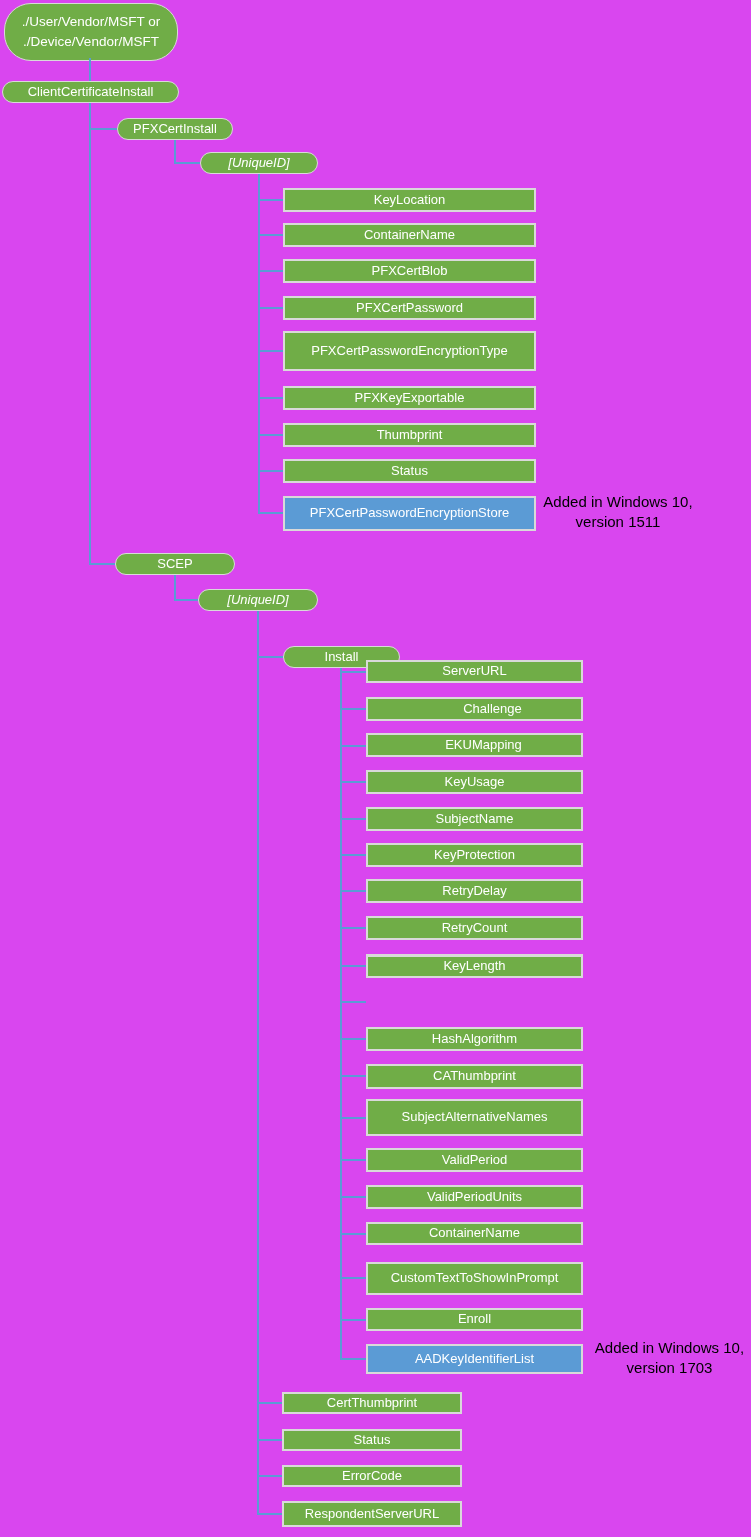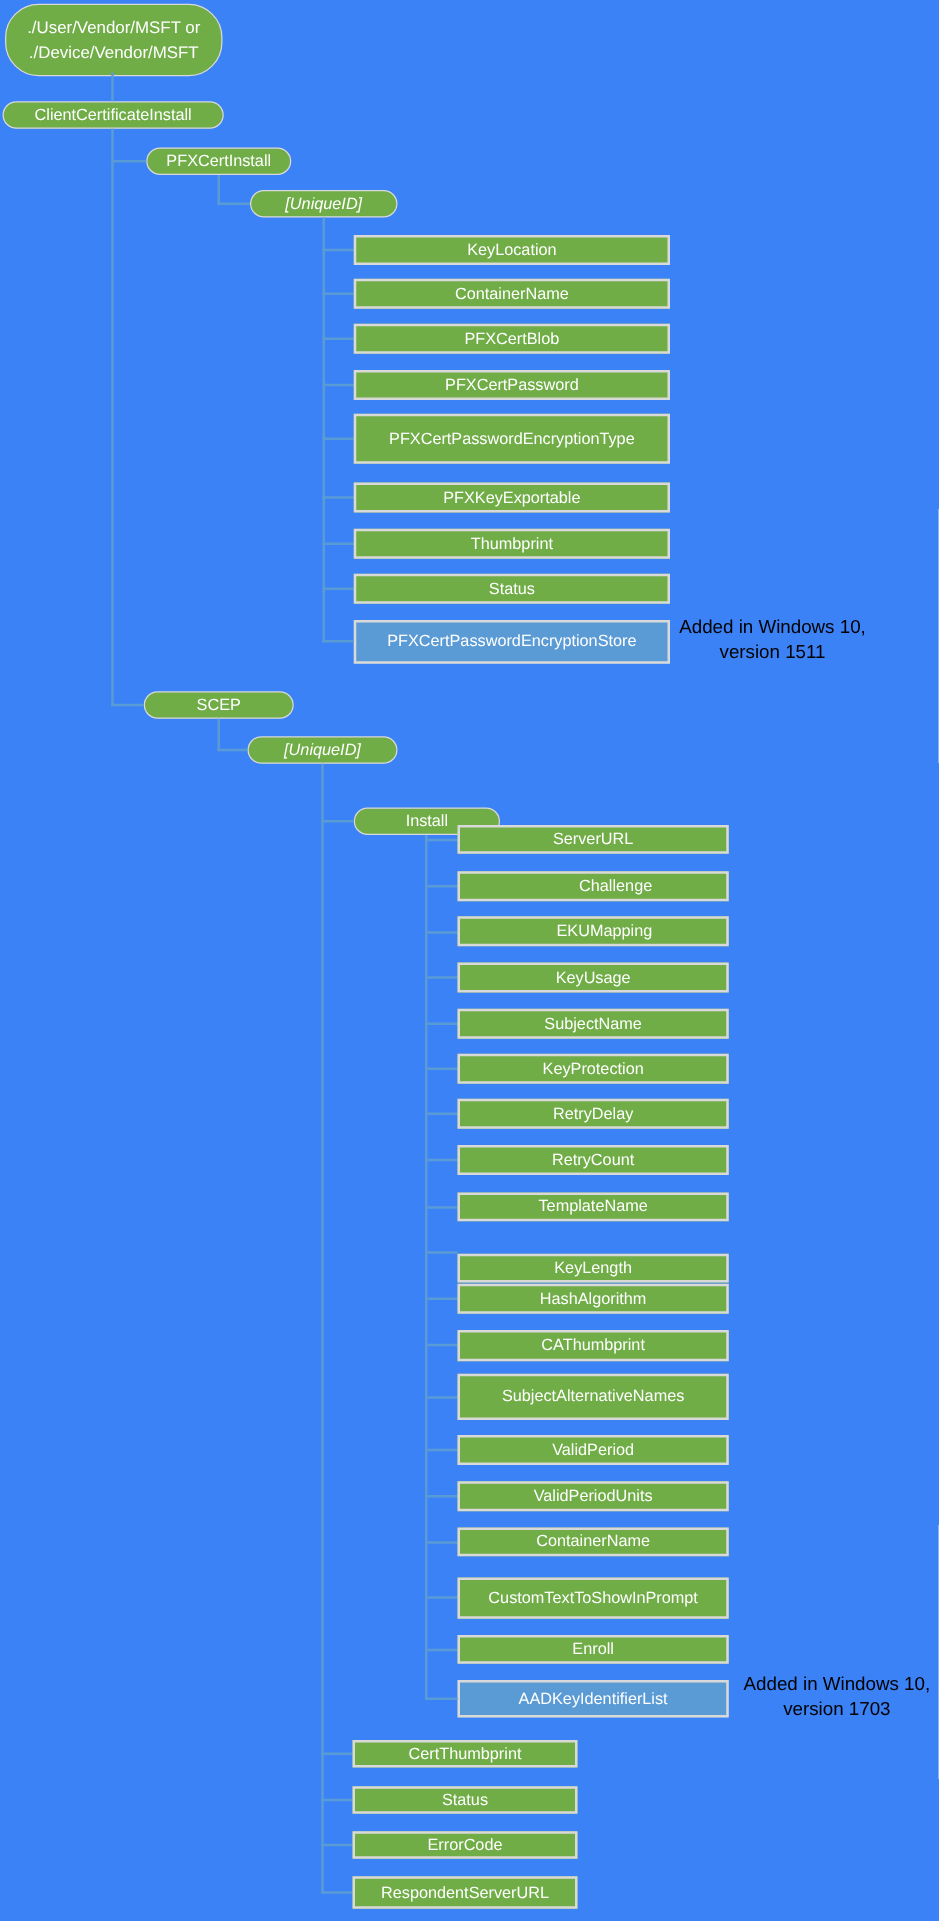--- a/index.html
+++ b/index.html
@@ -1,16 +1,16 @@
 <!DOCTYPE html>
 <html style="--green: #70AD47; --blue: #5B9BD5; --line: #5B9BD5; --boxborder: #D9D9D9; --nodetext: #FFFFFF; --anntext: #000000;"><head>
 <meta charset="utf-8">
 <style>
   html,body{margin:0;padding:0;background:#fff;}
-  .stage{position:relative;width:751px;height:1537px;background:#3b82f6;overflow:hidden;
+  .stage{position:relative;width:751px;height:1537px;background:#d946ef;overflow:hidden;
          font-family:"Liberation Sans",sans-serif;}
   .box{position:absolute;box-sizing:border-box;display:flex;align-items:center;justify-content:center;
        background:var(--green,#70AD47);color:var(--nodetext,#fff);font-size:13px;line-height:1.1;
        text-align:center;white-space:nowrap;}
   .rect{border:2px solid var(--boxborder,#D9D9D9);}
   .pill{border-radius:12px;border:1px solid var(--boxborder,#D9D9D9);}
   .root-node{border-radius:27px;border:1px solid var(--boxborder,#D9D9D9);flex-direction:column;
        font-size:13.5px;line-height:1.5;}
   .blue{background:var(--blue,#5B9BD5);}
   .italic{font-style:italic;}
@@ -108,21 +108,21 @@
     <div class="box rect" style="left: 283px; top: 459px; width: 253px; height: 24px;">Status</div>
     <div class="box rect" style="left: 366px; top: 660px; width: 217px; height: 23px;">ServerURL</div>
     <div class="box rect" style="left: 366px; top: 697px; width: 217px; height: 24px; padding-left: 36px;">Challenge</div>
     <div class="box rect" style="left: 366px; top: 733px; width: 217px; height: 24px; padding-left: 18px;">EKUMapping</div>
     <div class="box rect" style="left: 366px; top: 770px; width: 217px; height: 24px;">KeyUsage</div>
     <div class="box rect" style="left: 366px; top: 807px; width: 217px; height: 24px;">SubjectName</div>
     <div class="box rect" style="left: 366px; top: 843px; width: 217px; height: 24px;">KeyProtection</div>
     <div class="box rect" style="left: 366px; top: 879px; width: 217px; height: 24px;">RetryDelay</div>
     <div class="box rect" style="left: 366px; top: 916px; width: 217px; height: 24px;">RetryCount</div>
     <div class="box rect" style="left: 366px; top: 954px; width: 217px; height: 23px;">TemplateName</div>
-    <div class="box rect" style="left: 366px; top: 955px; width: 217px; height: 23px; margin-top: 48px;">KeyLength</div>
+    <div class="box rect" style="left: 366px; top: 955px; width: 217px; height: 23px;">KeyLength</div>
     <div class="box rect" style="left: 366px; top: 1027px; width: 217px; height: 24px;">HashAlgorithm</div>
     <div class="box rect" style="left: 366px; top: 1064px; width: 217px; height: 25px;">CAThumbprint</div>
     <div class="box rect" style="left: 366px; top: 1099px; width: 217px; height: 37px;">SubjectAlternativeNames</div>
     <div class="box rect" style="left: 366px; top: 1148px; width: 217px; height: 24px;">ValidPeriod</div>
     <div class="box rect" style="left: 366px; top: 1185px; width: 217px; height: 24px;">ValidPeriodUnits</div>
     <div class="box rect" style="left: 366px; top: 1222px; width: 217px; height: 23px;">ContainerName</div>
     <div class="box rect" style="left: 366px; top: 1262px; width: 217px; height: 33px;">CustomTextToShowInPrompt</div>
     <div class="box rect" style="left: 366px; top: 1308px; width: 217px; height: 23px;">Enroll</div>
     <div class="box rect" style="left: 282px; top: 1392px; width: 180px; height: 22px;">CertThumbprint</div>
     <div class="box rect" style="left: 282px; top: 1429px; width: 180px; height: 22px;">Status</div>

